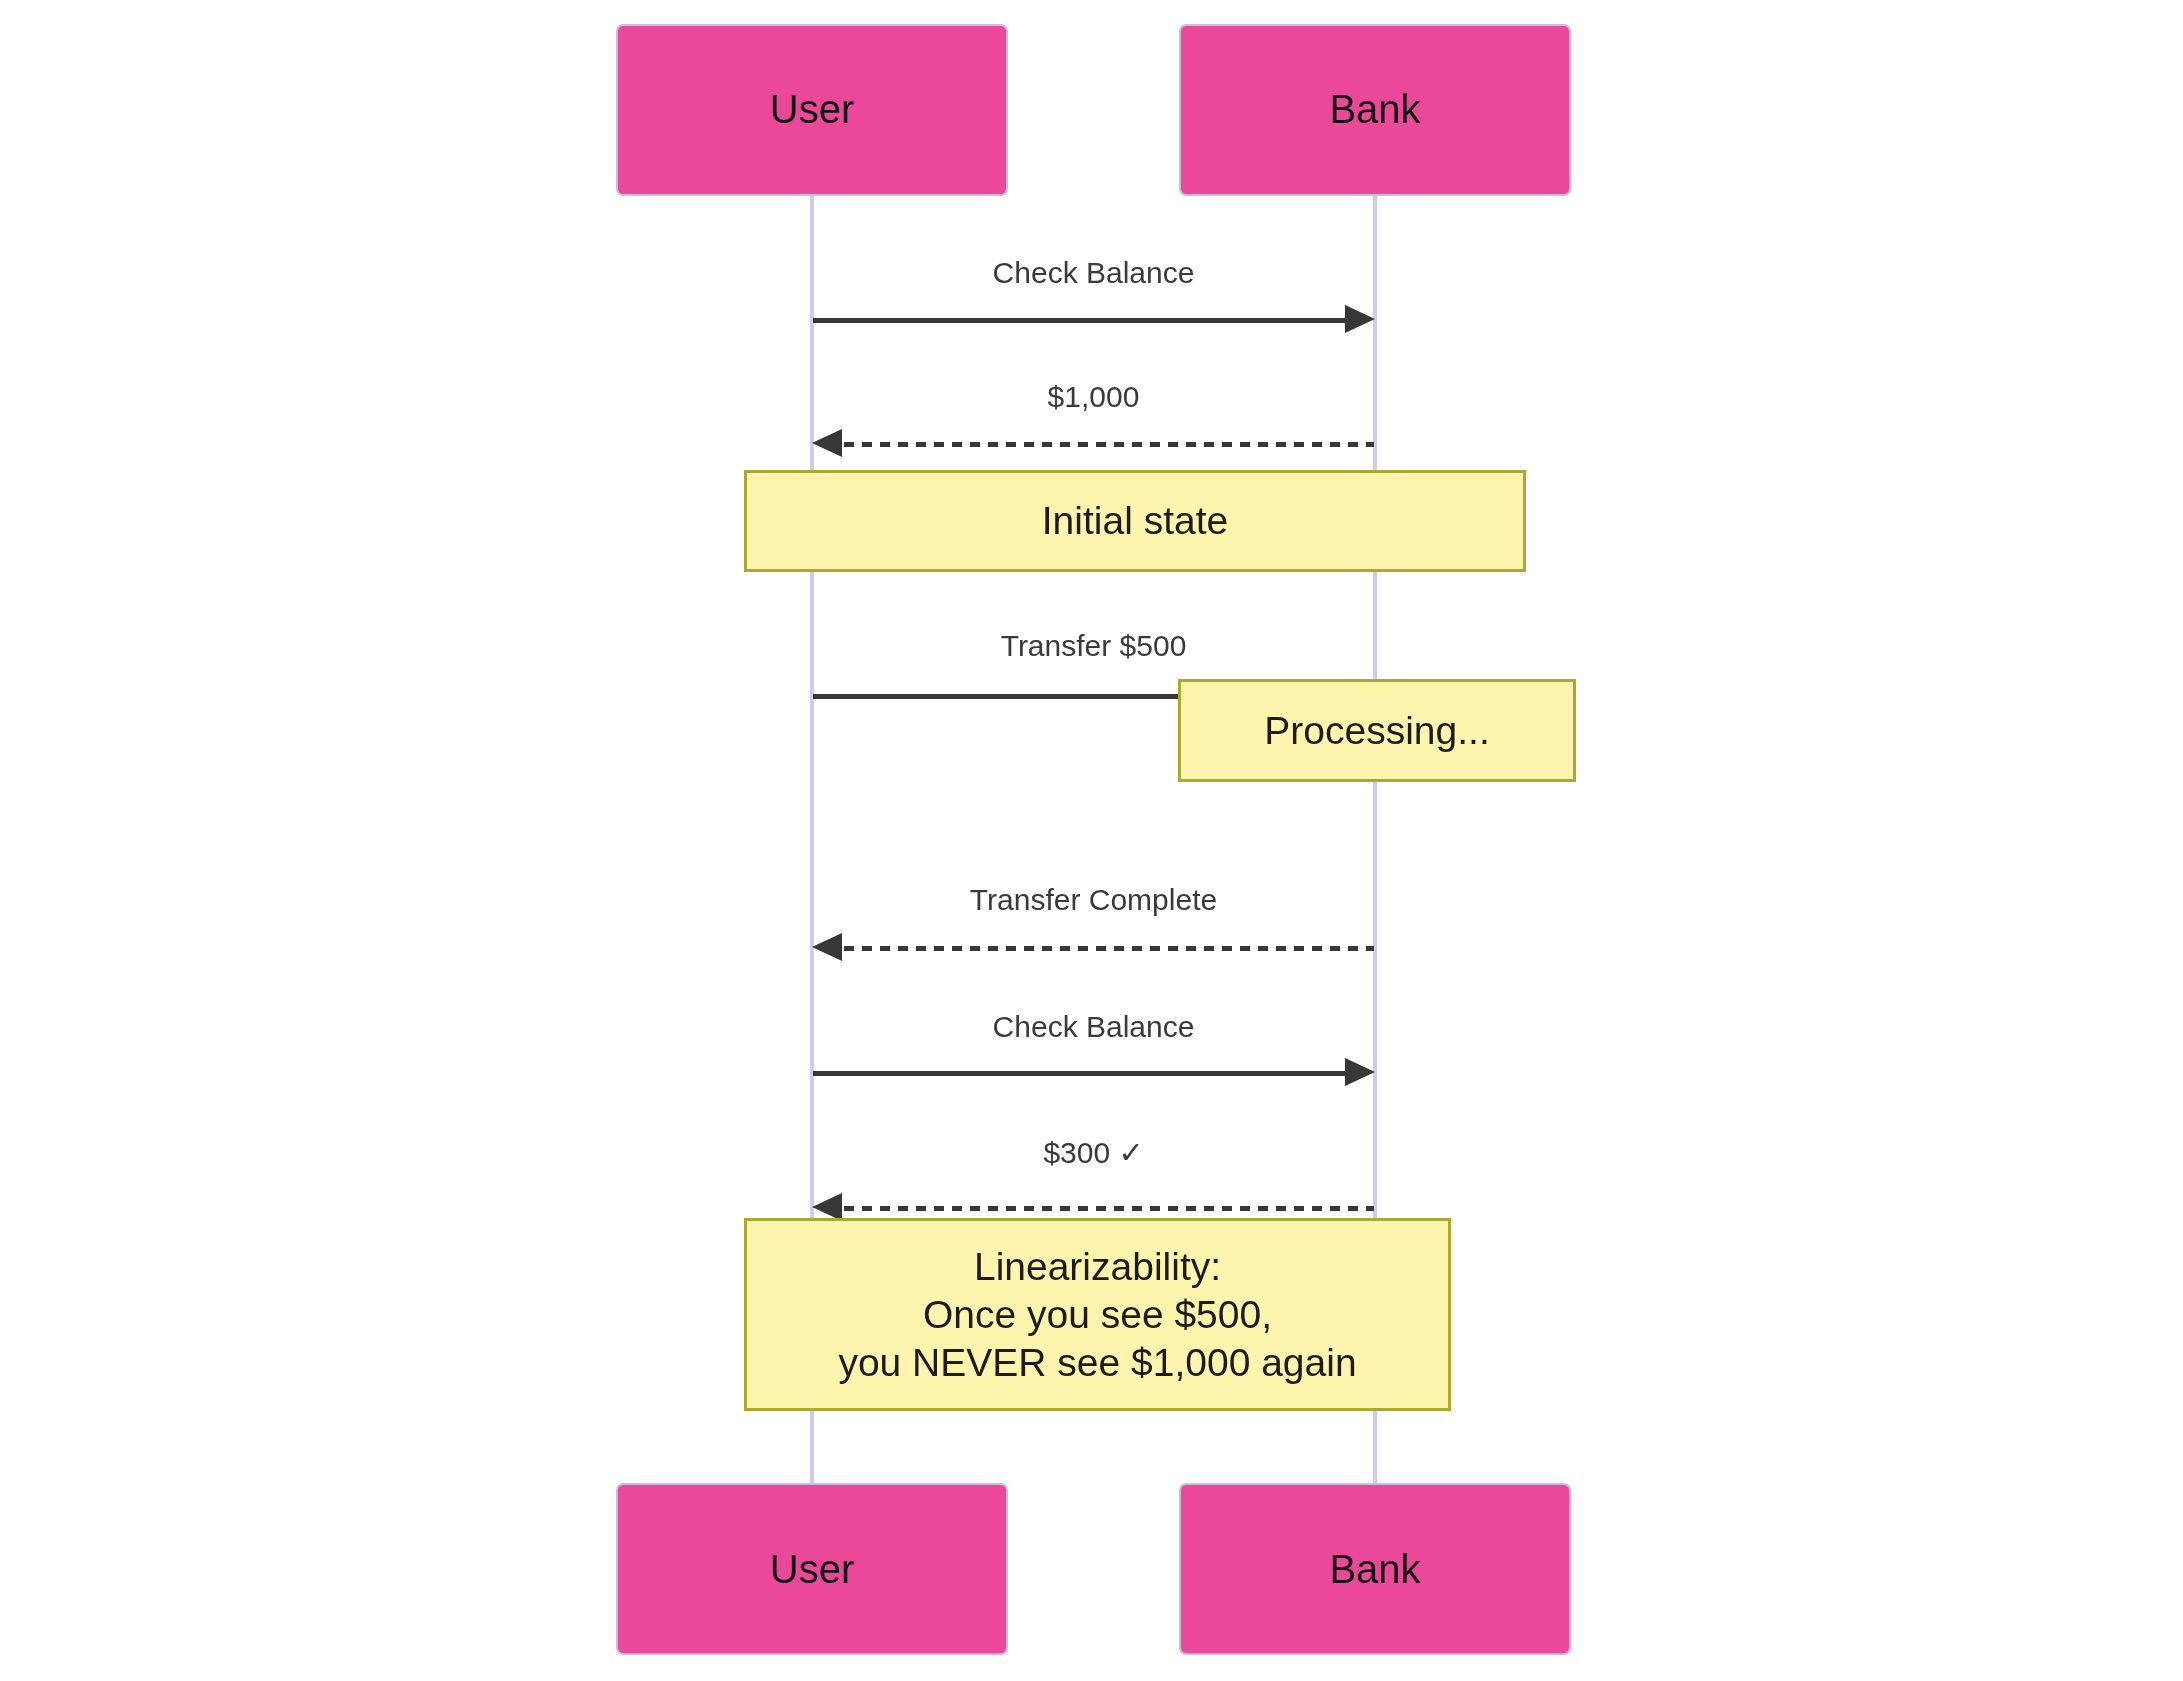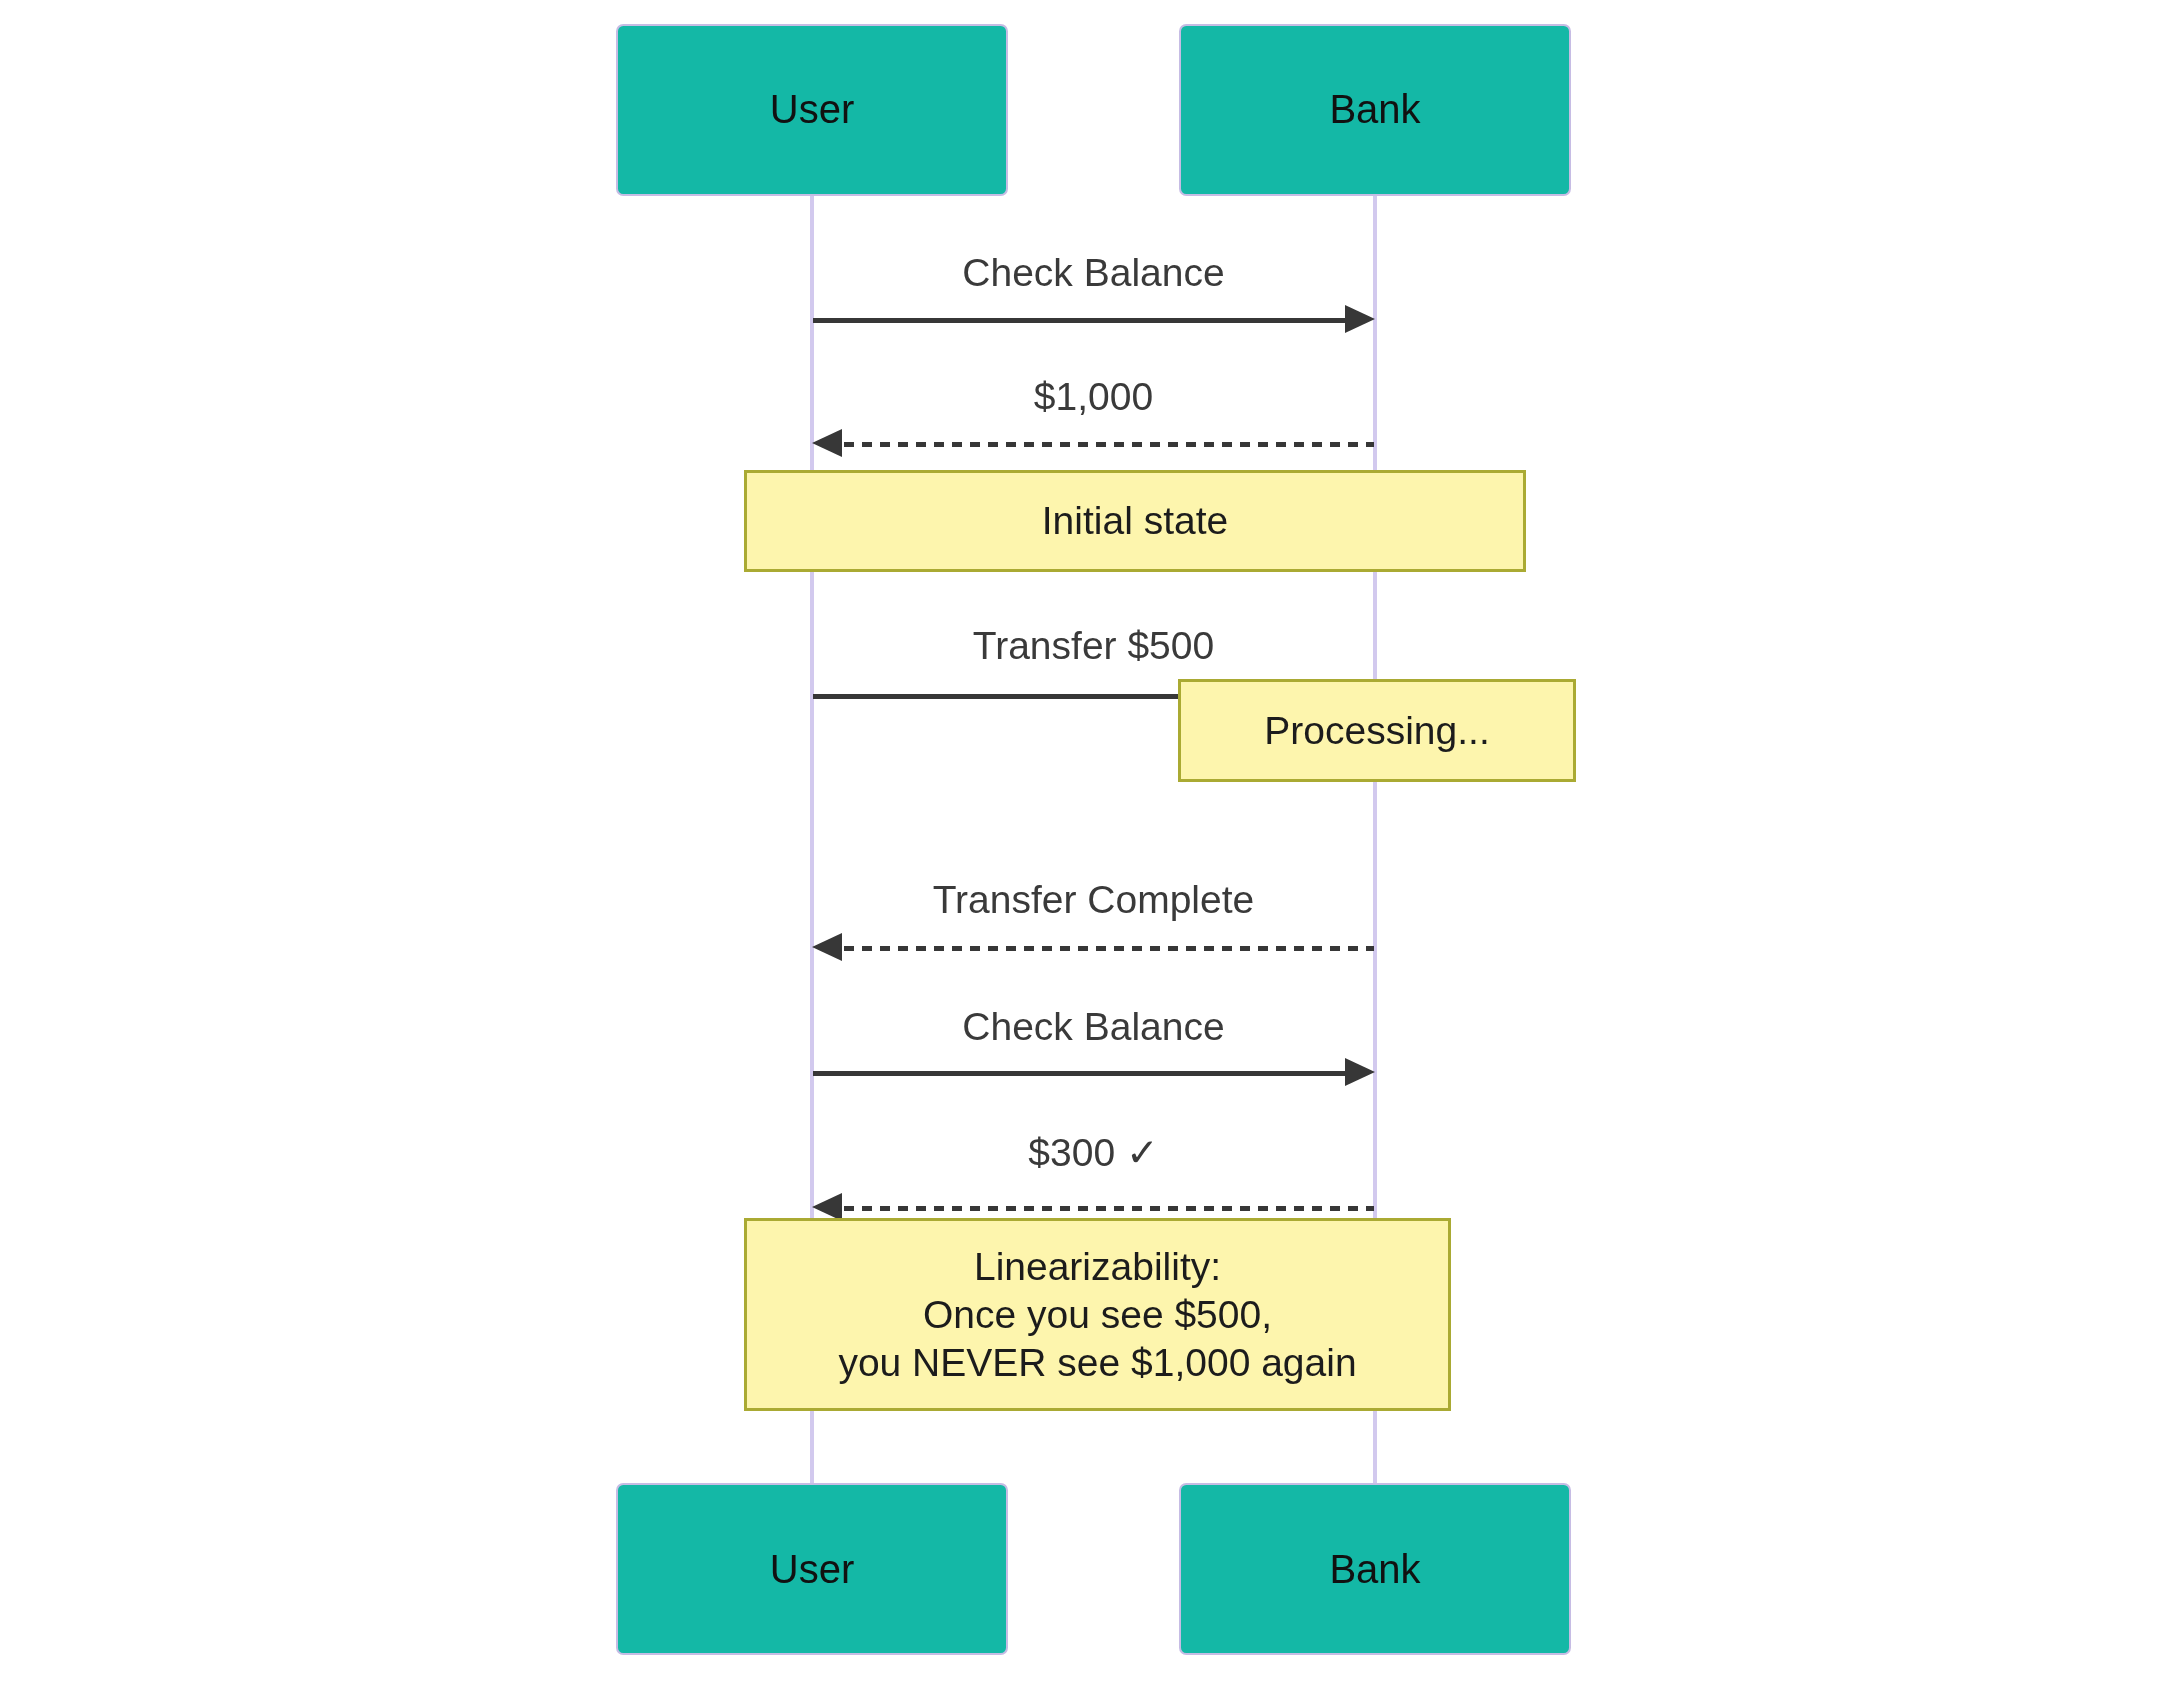--- a/index.html
+++ b/index.html
@@ -9,29 +9,29 @@
     background:#ffffff;
     font-family:"Liberation Sans","DejaVu Sans",sans-serif;
     overflow:hidden;
   }
   .lifeline{
     position:absolute;top:195px;height:1288px;width:3.6px;
     background:#d2c9ee;
   }
   .actor{
     position:absolute;width:392px;height:172px;
-    background:#14b8a6;border:2.1px solid #c6bce4;border-radius:7.2px;
+    background:#ec4899;border:2.1px solid #c6bce4;border-radius:7.2px;
     display:flex;align-items:center;justify-content:center;
     box-sizing:border-box;
     font-size:40px;color:#111;
   }
   .msg-label{
     position:absolute;left:812px;width:563px;height:46px;
     display:flex;align-items:center;justify-content:center;
-    font-size:39px;color:#3a3a3a;white-space:nowrap;
+    font-size:30px;color:#3a3a3a;white-space:nowrap;
   }
   .arrow{position:absolute;left:812px;width:563px;height:31.5px;}
   .arrow .line-solid{
     position:absolute;top:13.6px;left:1.4px;right:29px;height:5px;background:#373737;
   }
   .arrow .line-dashed{
     position:absolute;top:13.6px;left:31.5px;right:1.4px;height:5.7px;
     background:repeating-linear-gradient(90deg,#373737 0 10px,transparent 10px 18px);
   }
   .arrow .head-right{

